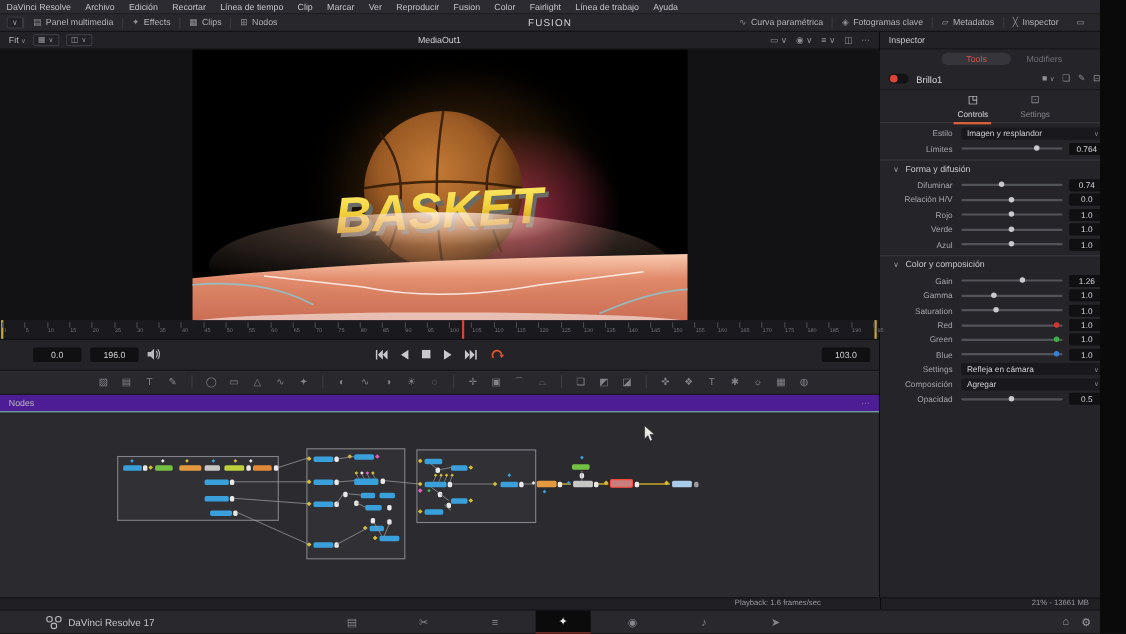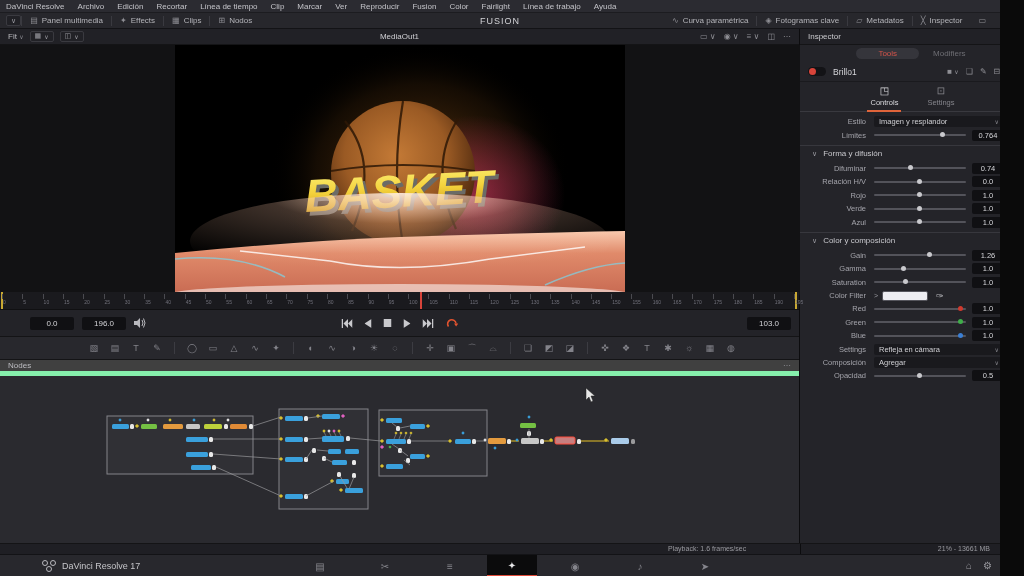--- a/index.html
+++ b/index.html
@@ -45,21 +45,21 @@
   #transport-center{position:absolute;left:50%;transform:translateX(-50%);display:flex;align-items:center;gap:12px;}
   #transport-right{margin-left:auto;margin-right:8px;}
   .tpbtn svg{display:block;}
 
   
   #toolsbar{height:23px;background:#28282d;display:flex;align-items:center;gap:9px;padding-left:88px;border-bottom:1px solid #141416;}
   .toolico{font-size:9px;color:#83838a;width:12px;text-align:center;}
   .toolsep{width:1px;height:12px;background:#3c3c42;margin:0 2px;}
 
   
-  #nodes-header{height:16px;background:#404040;display:flex;align-items:center;padding:0 8px;font-size:8px;color:#bcbcc1;border-bottom:5px solid #86efac;}
+  #nodes-header{height:16px;background:#4c1d95;display:flex;align-items:center;padding:0 8px;font-size:8px;color:#bcbcc1;border-bottom:1px solid #86efac;}
   #nodes-header .dots{margin-left:auto;color:#8d8d93;}
   #node-canvas{flex:1;background:#2a2a2f;position:relative;}
 
   
   #statusrow{height:11px;background:#1f1f24;position:relative;font-size:7px;color:#9a9aa0;border-top:1px solid #141416;}
   #statusrow .playback{position:absolute;left:668px;top:1px;}
   #statusrow .mem{position:absolute;right:10px;top:1px;}
   #statusrow .vdiv{position:absolute;left:800px;top:0;width:1px;height:100%;background:#0c0c0e;}
   #appbar{height:22px;background:#28282d;border-top:1px solid #131316;position:relative;display:flex;align-items:center;}
   #applogo{display:flex;align-items:center;gap:6px;margin-left:42px;}
@@ -740,31 +740,20 @@
               <span class="strack">
                 <span class="shandle" style="left: calc(34% - 2px);"></span>
               </span>
               <span class="vbox">1.0</span>
             </span>
             <span class="kf">
               <i></i>
             </span>
           </div>
           <div class="prow">
-            <span class="plabel">Color Filter</span>
-            <span class="parea">
-              <span class="crow-gt">&gt;</span>
-              <span class="swatch" style="background: rgb(238, 238, 242);"></span>
-              <span class="eyedrop">✑</span>
-            </span>
-            <span class="kf">
-              <i></i>
-            </span>
-          </div>
-          <div class="prow">
             <span class="plabel">Red</span>
             <span class="parea">
               <span class="strack">
                 <span class="shandle" style="left: calc(94% - 2px); background: rgb(208, 58, 46);"></span>
               </span>
               <span class="vbox">1.0</span>
             </span>
             <span class="kf">
               <i></i>
             </span>

